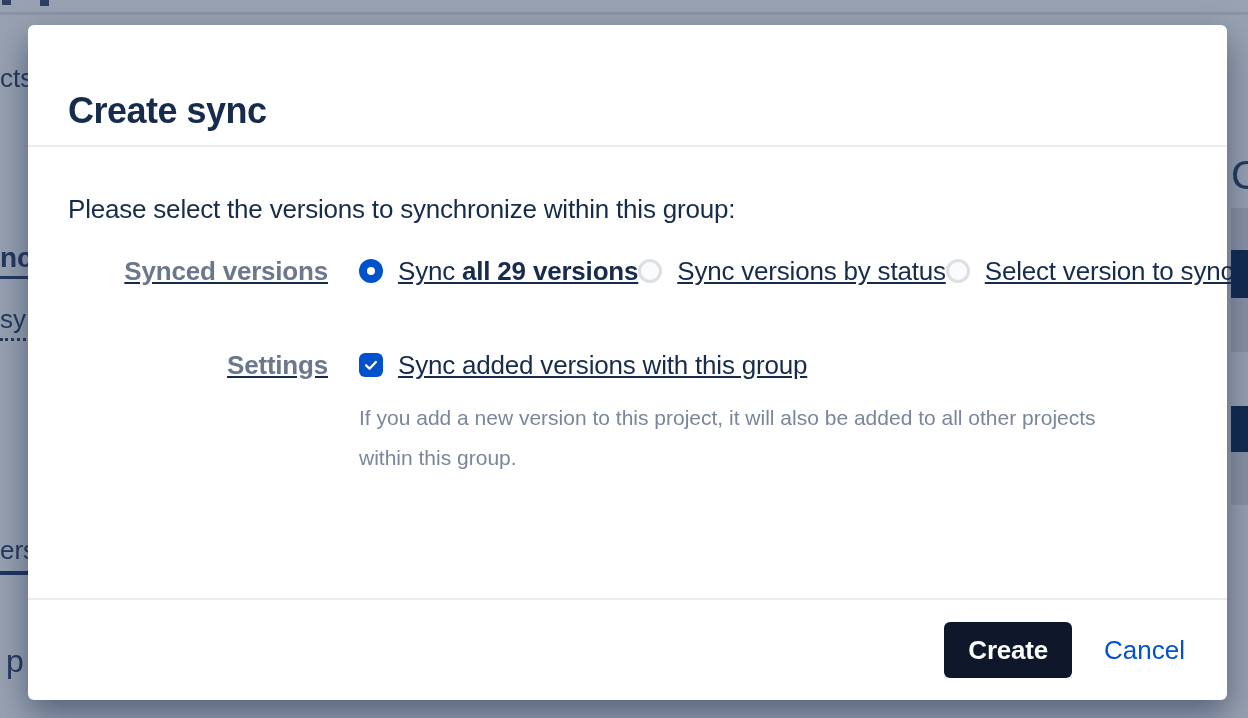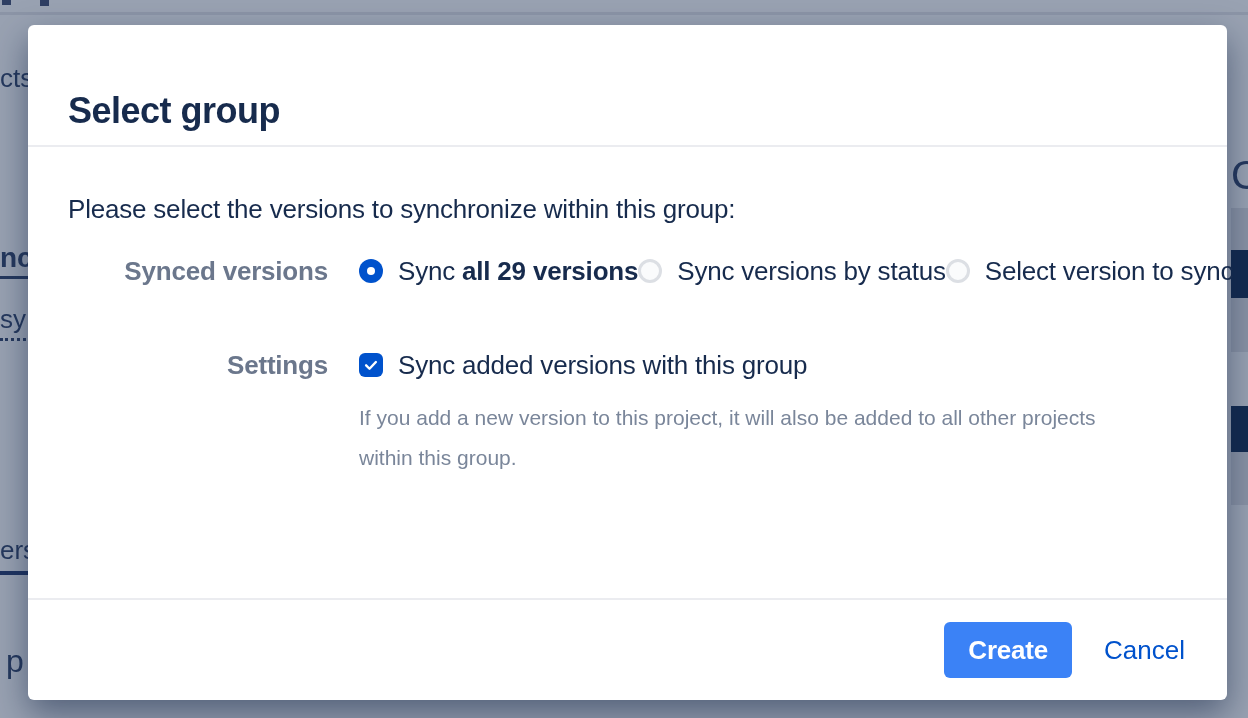--- a/index.html
+++ b/index.html
@@ -41,21 +41,21 @@
   }
   .modal-header {
     height:122px; border-bottom:2px solid #EBECF0;
     display:flex; align-items:flex-end; padding:0 40px 13px;
   }
   .modal-title { font-size:36px; font-weight:700; letter-spacing:-0.5px; color:#172B4D; }
 
   .modal-body { padding:0 40px; font-size:26px; letter-spacing:-0.2px; }
   .intro { margin-top:46px; line-height:32px; color:#172B4D; }
 
-  .form-row { display:flex; }
+  .form-row { display:flex;text-decoration:underline; }
   .row-synced { margin-top:34px; }
   .row-settings { margin-top:44px; }
   .field-label {
     width:260px; min-width:260px; text-align:right; margin-right:31px;
     color:#6B778C; font-weight:700; line-height:25px;
   }
   .control-col { display:flex; flex-direction:row; }
 
   .choice-row { display:flex; align-items:center; height:24px; margin-bottom:26px; cursor:pointer; }
   .choice-row:last-child { margin-bottom:0; }
@@ -85,21 +85,21 @@
   }
 
   .modal-footer {
     position:absolute; left:0; bottom:0; width:100%; height:102px;
     border-top:2px solid #EBECF0;
     display:flex; align-items:center; justify-content:flex-end;
     padding-right:42px; gap:32px;
   }
   .btn-create {
     height:56px; padding:10px 24px; border:none; border-radius:6px;
-    background:#3b82f6; color:#fff; font-size:26px; font-weight:700;
+    background:#0f172a; color:#fff; font-size:26px; font-weight:700;
     font-family:inherit; letter-spacing:-0.2px; cursor:pointer;
   }
   .link-cancel {
     color:#0052CC; font-size:26px; font-weight:500; text-decoration:none; cursor:pointer;
   }
 </style>
 </head>
 <body>
 
 <div class="backdrop">
@@ -117,21 +117,21 @@
   <div class="bg-band band1"></div>
   <div class="bg-row-dark dark1"></div>
   <div class="bg-band band2"></div>
   <div class="bg-row-dark dark2"></div>
   <div class="bg-band band3"></div>
 </div>
 
 <div class="modal">
 
   <div class="modal-header">
-    <h1 class="modal-title">Select group</h1>
+    <h1 class="modal-title">Create sync</h1>
   </div>
 
   <div class="modal-body">
     <p class="intro">Please select the versions to synchronize within this group:</p>
 
     <div class="form-row row-synced">
       <div class="field-label">Synced versions</div>
       <div class="control-col">
 
         <div class="choice-row">

